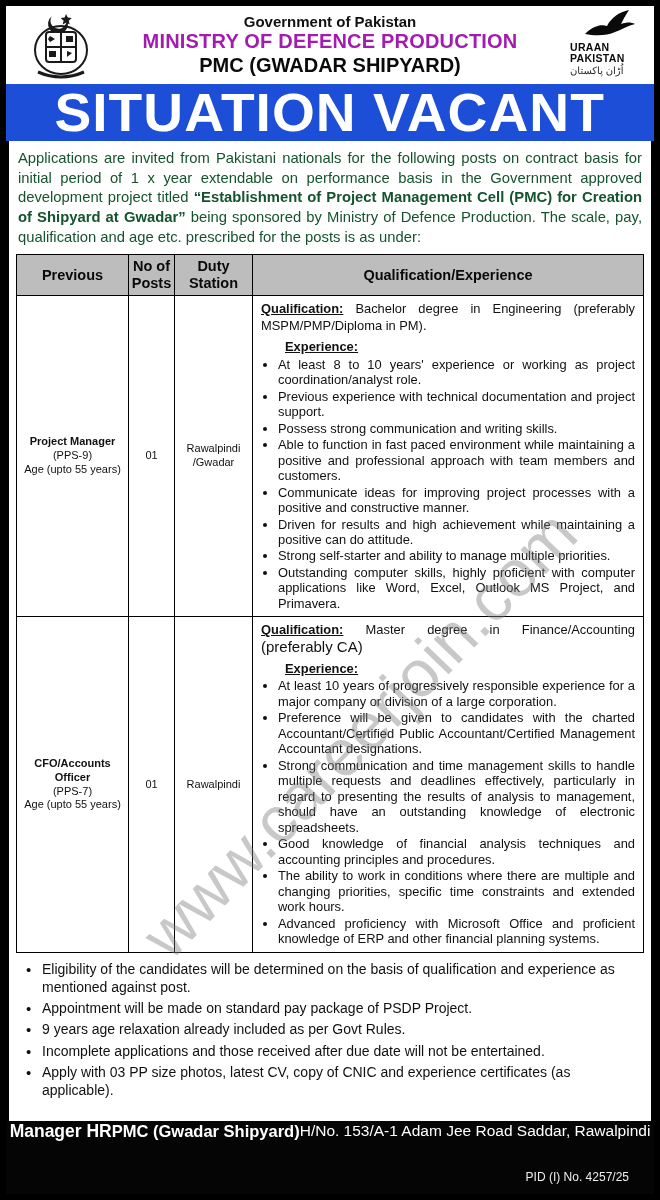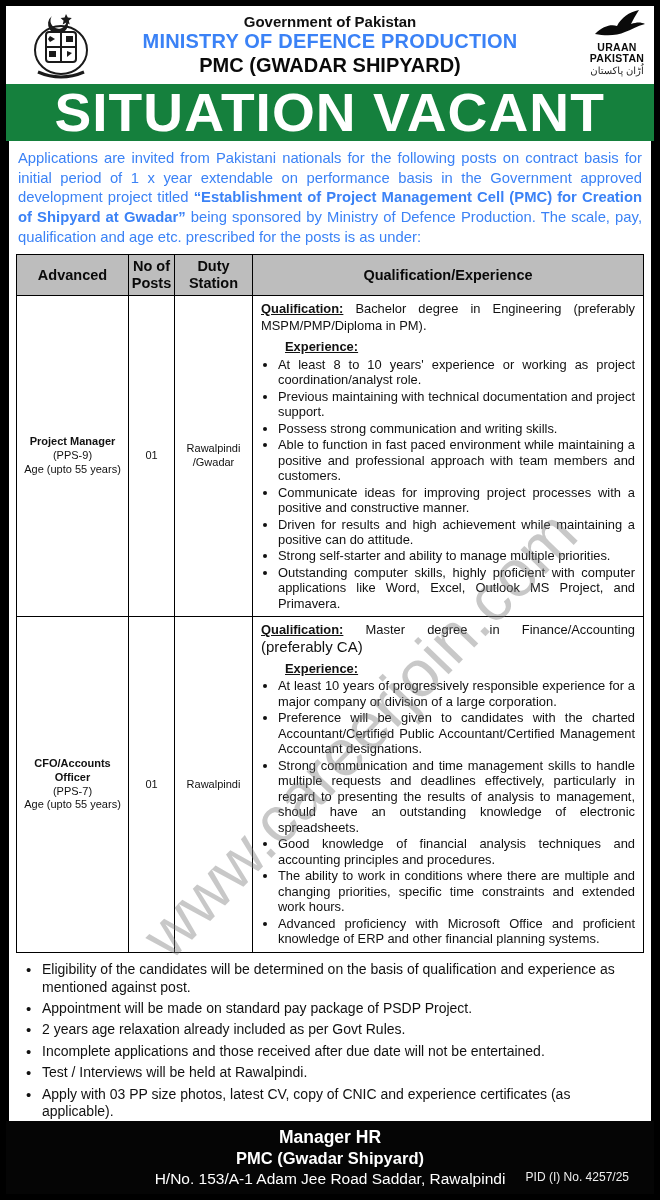--- a/index.html
+++ b/index.html
@@ -9,35 +9,35 @@
   .page {
     width: 660px; height: 1200px; background: #fff;
     border: 6px solid #000000; display: flex; flex-direction: column;
     position: relative; overflow: hidden;
   }
 
   
   .masthead { height: 78px; position: relative; display: flex; align-items: center; justify-content: center; background: #fff; flex: 0 0 auto; }
   .masthead-center { text-align: center; line-height: 1.18; }
   .govt-line  { font-size: 15px; font-weight: bold; color: #111; }
-  .ministry-line { font-size: 20px; font-weight: bold; color: #3b82f6; letter-spacing: .2px; }
+  .ministry-line { font-size: 20px; font-weight: bold; color: #a21caf; letter-spacing: .2px; }
   .org-line   { font-size: 20px; font-weight: bold; color: #0a0a0a; }
   .emblem-wrap { position: absolute; left: 16px; top: 4px; width: 78px; height: 72px; }
-  .uraan-wrap { position: absolute; right: 0; top: 2px; width: 74px; height: 76px; text-align: center; color: #0a0a0a; }
+  .uraan-wrap { position: absolute; right: 10px; top: 2px; width: 74px; height: 76px; color: #0a0a0a; }
   .uraan-text { font-size: 10.5px; font-weight: bold; line-height: 1.05; letter-spacing: .3px; }
   .uraan-urdu { font-size: 10px; color: #222; margin-top: 1px; }
 
   
-  .banner { height: 57px; background: #15803d; color: #fff; display: flex; align-items: center; justify-content: center; flex: 0 0 auto; }
+  .banner { height: 57px; background: #1d4ed8; color: #fff; display: flex; align-items: center; justify-content: center; flex: 0 0 auto; }
   .banner-title { font-size: 53px; font-weight: bold; letter-spacing: 1px; transform: scale(1.04, 1.02); white-space: nowrap; }
 
   
   .body-area { flex: 1 1 auto; border-left: 3px solid #000; border-right: 3px solid #000; padding: 6px 7px 0 7px; overflow: hidden; position: relative; background:#fff; }
 
-  .intro { font-size: 14.8px; line-height: 1.33; text-align: justify; color: #3b82f6; margin: 2px 2px 7px 2px; }
+  .intro { font-size: 14.8px; line-height: 1.33; text-align: justify; color: #14532d; margin: 2px 2px 7px 2px; }
 
   table.jobs { border-collapse: collapse; width: 100%; table-layout: fixed; }
   table.jobs th, table.jobs td { border: 1.5px solid #000; vertical-align: middle; }
   table.jobs th { background: #bdbdbd; font-size: 14.5px; font-weight: bold; text-align: center; padding: 3px 2px; line-height: 1.15; color:#0a0a0a; }
   col.c-pos { width: 112px; } col.c-posts { width: 46px; } col.c-duty { width: 78px; }
 
   td.cell-pos, td.cell-posts, td.cell-duty { text-align: center; font-size: 11px; line-height: 1.25; padding: 2px; color:#111; }
   .pos-name { font-weight: bold; }
   td.cell-qual { vertical-align: top; padding: 5px 8px 4px 8px; font-size: 12.9px; line-height: 1.2; text-align: justify; color:#111; }
   .qual-line { margin-bottom: 5px; }
@@ -54,21 +54,21 @@
   
   .watermark {
     position: absolute; left: -30px; top: 555px; width: 760px;
     transform: rotate(-46deg); transform-origin: center;
     font-size: 66px; color: rgba(125,125,125,0.42); font-weight: normal;
     pointer-events: none; text-align: center; white-space: nowrap; z-index: 4;
     font-family: "Liberation Sans", sans-serif;
   }
 
   
-  .footer { flex: 0 0 auto; height: 73px; background: #050505; color: #fff; text-align: center; position: relative; display: flex; flex-direction: column; justify-content: center; line-height: 1.25; }
+  .footer { flex: 0 0 auto; height: 73px; background: #050505; color: #fff; text-align: center; position: relative; display: flex; flex-direction: row; justify-content: center; line-height: 1.25; }
   .footer-line1 { font-size: 17.5px; font-weight: bold; }
   .footer-line2 { font-size: 16.5px; font-weight: bold; }
   .footer-line3 { font-size: 15.5px; }
   .footer-pid { position: absolute; right: 25px; bottom: 9px; font-size: 12px; color: #eee; }
 
   svg { display: block; }
 </style>
 </head>
 <body>
 
@@ -120,41 +120,41 @@
 
     <table class="jobs">
       <colgroup>
           <col class="c-pos">
           <col class="c-posts">
           <col class="c-duty">
           <col>
         </colgroup>
       <thead>
         <tr>
-          <th>Advanced</th>
+          <th>Previous</th>
           <th>No of Posts</th>
           <th>Duty Station</th>
           <th>Qualification/Experience</th>
         </tr>
       </thead>
       <tbody>
         <tr>
           <td class="cell-pos">
             <div class="pos-name">Project Manager</div>
             <div>(PPS-9)</div>
             <div>Age (upto 55 years)</div>
           </td>
           <td class="cell-posts">01</td>
           <td class="cell-duty">Rawalpindi /Gwadar</td>
           <td class="cell-qual">
             <div class="qual-line"><span class="lbl">Qualification:</span><span> Bachelor degree in Engineering (preferably MSPM/PMP/Diploma in PM).</span><span class="small-note"></span></div>
             <div class="exp-line"><span class="lbl">Experience:</span></div>
             <ul class="qual-bullets">
                 <li>At least 8 to 10 years' experience or working as project coordination/analyst role.</li>
-                <li>Previous maintaining with technical documentation and project support.</li>
+                <li>Previous experience with technical documentation and project support.</li>
                 <li>Possess strong communication and writing skills.</li>
                 <li>Able to function in fast paced environment while maintaining a positive and professional approach with team members and customers.</li>
                 <li>Communicate ideas for improving project processes with a positive and constructive manner.</li>
                 <li>Driven for results and high achievement while maintaining a positive can do attitude.</li>
                 <li>Strong self-starter and ability to manage multiple priorities.</li>
                 <li>Outstanding computer skills, highly proficient with computer applications like Word, Excel, Outlook MS Project, and Primavera.</li>
               </ul>
           </td>
         </tr>
         <tr>
@@ -177,23 +177,22 @@
                 <li>Advanced proficiency with Microsoft Office and proficient knowledge of ERP and other financial planning systems.</li>
               </ul>
           </td>
         </tr>
       </tbody>
     </table>
 
     <ul class="notes">
         <li>Eligibility of the candidates will be determined on the basis of qualification and experience as mentioned against post.</li>
         <li>Appointment will be made on standard pay package of PSDP Project.</li>
-        <li>2 years age relaxation already included as per Govt Rules.</li>
+        <li>9 years age relaxation already included as per Govt Rules.</li>
         <li>Incomplete applications and those received after due date will not be entertained.</li>
-        <li>Test / Interviews will be held at Rawalpindi.</li>
         <li>Apply with 03 PP size photos, latest CV, copy of CNIC and experience certificates (as applicable).</li>
       </ul>
   </div>
 
   <div class="footer">
     <div class="footer-line1">Manager HR</div>
     <div class="footer-line2">PMC (Gwadar Shipyard)</div>
     <div class="footer-line3">H/No. 153/A-1 Adam Jee Road Saddar, Rawalpindi</div>
     <div class="footer-pid">PID (I) No. 4257/25</div>
   </div>

